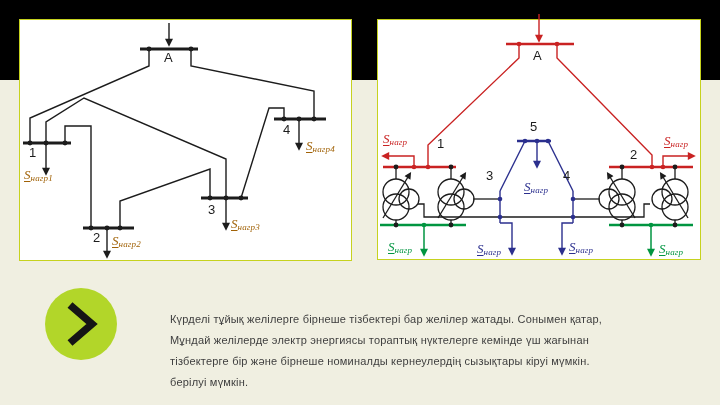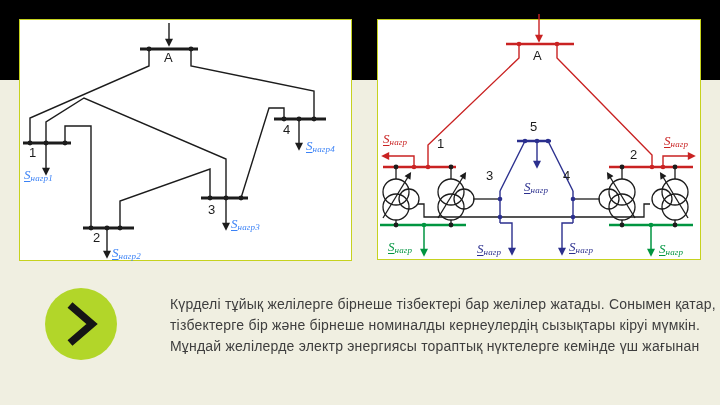--- a/index.html
+++ b/index.html
@@ -12,26 +12,26 @@
   .dbox{position:absolute;background:#ffffff;border:1px solid #c6d21f;z-index:1}
   #boxL{left:19px;top:19px;width:331px;height:240px}
   #boxR{left:377px;top:19px;width:322px;height:239px;overflow:visible}
   .dbox svg{position:absolute;left:0;top:0}
   .lbl{position:absolute;font-size:13px;color:#1c1c1c;line-height:1;z-index:3}
   .sload{position:absolute;line-height:1;white-space:nowrap;z-index:3}
   .ssym{font-family:"Liberation Serif",serif;font-style:italic;font-size:13px;
         text-decoration:underline;text-underline-offset:2px}
   .ssub{font-family:"Liberation Serif",serif;font-style:italic;font-size:9px;
         position:relative;top:2px;letter-spacing:.2px}
-  .c-black{color:#3b82f6}
+  .c-black{color:#a16207}
   .c-red{color:#c92222}
   .c-blue{color:#2b2f8e}
   .c-green{color:#009540}
-  .caption{position:absolute;left:170px;top:294px;z-index:2;
-           color:#3e3e3e;font-size:14px;line-height:21px;letter-spacing:.2px}
+  .caption{position:absolute;left:170px;top:309px;z-index:2;
+           color:#3e3e3e;font-size:11px;line-height:21px;letter-spacing:.2px}
   .cap-line{white-space:nowrap}
   .next{position:absolute;left:45px;top:288px;width:72px;height:72px;border-radius:50%;
         background:#b2d629;z-index:2;cursor:pointer}
   .next svg{position:absolute;left:0;top:0}
 </style>
 </head>
 <body>
 
 <div class="band"></div>
 
@@ -82,21 +82,21 @@
         <circle cx="279" cy="99" r="2.4"></circle>
         <circle cx="294" cy="99" r="2.4"></circle>
     </g>
   </svg>
   <div class="lbl" style="left:144px;top:31px">A</div>
   <div class="lbl" style="left:9px;top:126px">1</div>
   <div class="lbl" style="left:73px;top:211px">2</div>
   <div class="lbl" style="left:188px;top:183px">3</div>
   <div class="lbl" style="left:263px;top:103px">4</div>
   <div class="sload c-black" style="left:4px;top:146px"><span class="ssym">S</span><span class="ssub">нагр1</span></div>
-  <div class="sload c-black" style="left:92px;top:224px"><span class="ssym">S</span><span class="ssub">нагр2</span></div>
+  <div class="sload c-black" style="left:92px;top:212px"><span class="ssym">S</span><span class="ssub">нагр2</span></div>
   <div class="sload c-black" style="left:211px;top:195px"><span class="ssym">S</span><span class="ssub">нагр3</span></div>
   <div class="sload c-black" style="left:286px;top:117px"><span class="ssym">S</span><span class="ssub">нагр4</span></div>
 </div>
 
 <div class="dbox" id="boxR">
   <svg width="322" height="246" viewBox="0 -7 322 246" style="top:-7px">
     <defs>
       <marker id="mR" viewBox="0 0 10 10" refX="1.5" refY="5" markerWidth="9" markerHeight="8" orient="auto" markerUnits="userSpaceOnUse">
           <path d="M0 0 L10 5 L0 10 z" fill="#c92222"></path>
         </marker>
@@ -227,15 +227,16 @@
 </div>
 
 <div class="next">
   <svg width="72" height="72" viewBox="0 0 72 72">
     <polyline points="25,17 47,36 25,55" fill="none" stroke="#151515" stroke-width="7.5"></polyline>
   </svg>
 </div>
 
 <div class="caption">
   <div class="cap-line">Күрделі тұйық желілерге бірнеше тізбектері бар желілер жатады. Сонымен қатар,</div>
+  <div class="cap-line">Мұндай желілерде электр энергиясы тораптық нүктелерге кемінде үш жағынан</div>
   <div class="cap-line">тізбектерге бір және бірнеше номиналды кернеулердің сызықтары кіруі мүмкін.</div>
-  <div class="cap-line">Мұндай желілерде электр энергиясы тораптық нүктелерге кемінде үш жағынан</div>
+  <div class="cap-line">берілуі мүмкін.</div>
 </div>
 
 </body></html>

